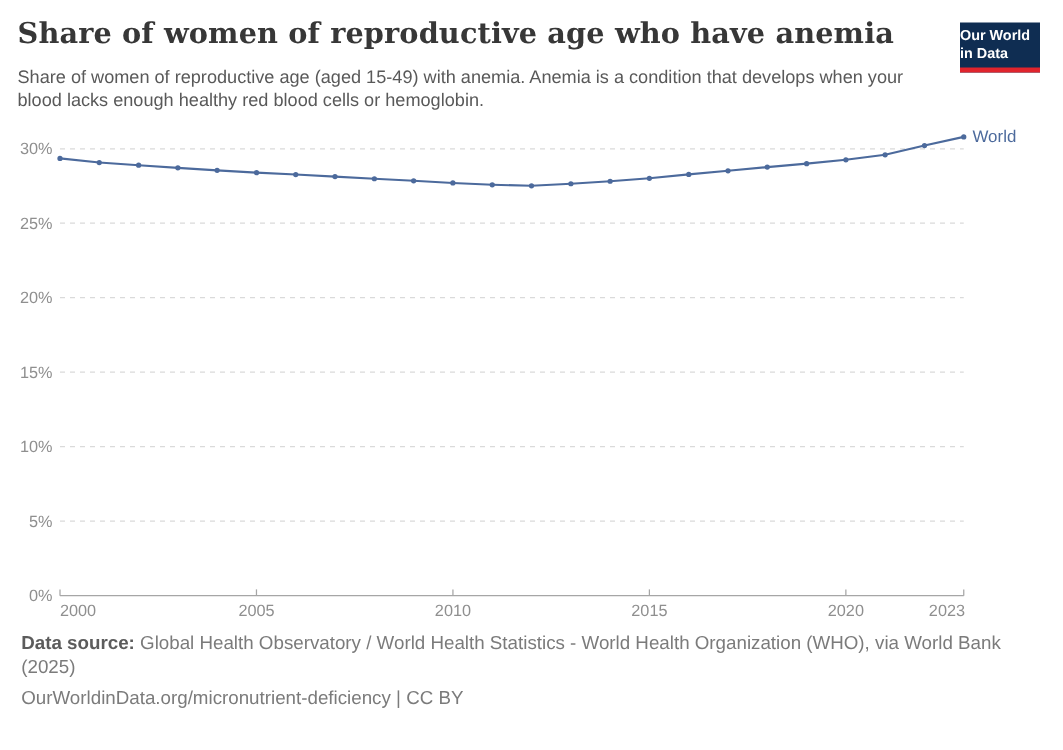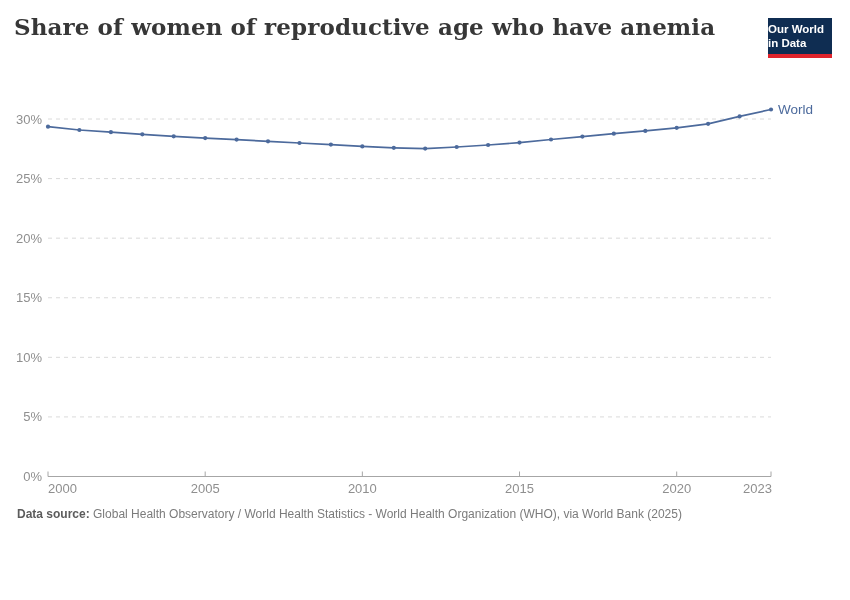--- a/index.html
+++ b/index.html
@@ -26,38 +26,39 @@
   svg.chart{position:absolute;left:0;top:0;}
   .ytick-label,.xtick-label{
     font-family:"Liberation Sans",sans-serif;font-size:13px;fill:#8f8f8f;
   }
   .series-label{
     font-family:"Liberation Sans",sans-serif;font-size:13.5px;font-weight:400;
   }
 
   .footer{
     position:absolute;left:17px;top:505px;width:812px;
-    font-size:12px;line-height:19px;color:#7b7b7b;
+    font-size:15px;line-height:19px;color:#7b7b7b;
   }
   .footer p{margin:0 0 3px 0;}
   .footer .b{font-weight:700;color:#5c5c5c;}
   .footer .cite{margin-top:6px;}
 </style>
 </head>
 <body>
 
 <div class="page">
 
   <h1 class="title">Share of women of reproductive age who have anemia</h1>
 
   <div class="logo">
     <div>Our World</div>
     <div>in Data</div>
   </div>
 
+  <p class="subtitle">Share of women of reproductive age (aged 15-49) with anemia. Anemia is a condition that develops when your blood lacks enough healthy red blood cells or hemoglobin.</p>
 
   <svg id="chart-svg" class="chart" width="850" height="600" viewBox="0 0 850 600">
       <line x1="48" y1="476.5" x2="771" y2="476.5" stroke="#a6a6a6" stroke-width="1"></line>
       <text x="42" y="481" text-anchor="end" class="ytick-label">0%</text>
       <line x1="48" y1="416.9166666666667" x2="771" y2="416.9166666666667" stroke="#dadada" stroke-width="1" stroke-dasharray="4,4"></line>
       <text x="42" y="421.4166666666667" text-anchor="end" class="ytick-label">5%</text>
       <line x1="48" y1="357.3333333333333" x2="771" y2="357.3333333333333" stroke="#dadada" stroke-width="1" stroke-dasharray="4,4"></line>
       <text x="42" y="361.8333333333333" text-anchor="end" class="ytick-label">10%</text>
       <line x1="48" y1="297.75" x2="771" y2="297.75" stroke="#dadada" stroke-width="1" stroke-dasharray="4,4"></line>
       <text x="42" y="302.25" text-anchor="end" class="ytick-label">15%</text>
@@ -102,15 +103,16 @@
       <circle cx="645.3" cy="130.9" r="2.1" fill="#4C6A9C"></circle>
       <circle cx="676.7" cy="127.8" r="2.1" fill="#4C6A9C"></circle>
       <circle cx="708.1" cy="123.8" r="2.1" fill="#4C6A9C"></circle>
       <circle cx="739.6" cy="116.4" r="2.1" fill="#4C6A9C"></circle>
       <circle cx="771.0" cy="109.5" r="2.1" fill="#4C6A9C"></circle>
       <text x="778" y="113.96666666666664" class="series-label" fill="#4C6A9C">World</text>
     </svg>
 
   <div class="footer">
     <p><span class="b">Data source:</span><span> Global Health Observatory / World Health Statistics - World Health Organization (WHO), via World Bank (2025)</span></p>
+    <p class="cite">OurWorldinData.org/micronutrient-deficiency | CC BY</p>
   </div>
 
 </div>
 
 </body></html>

